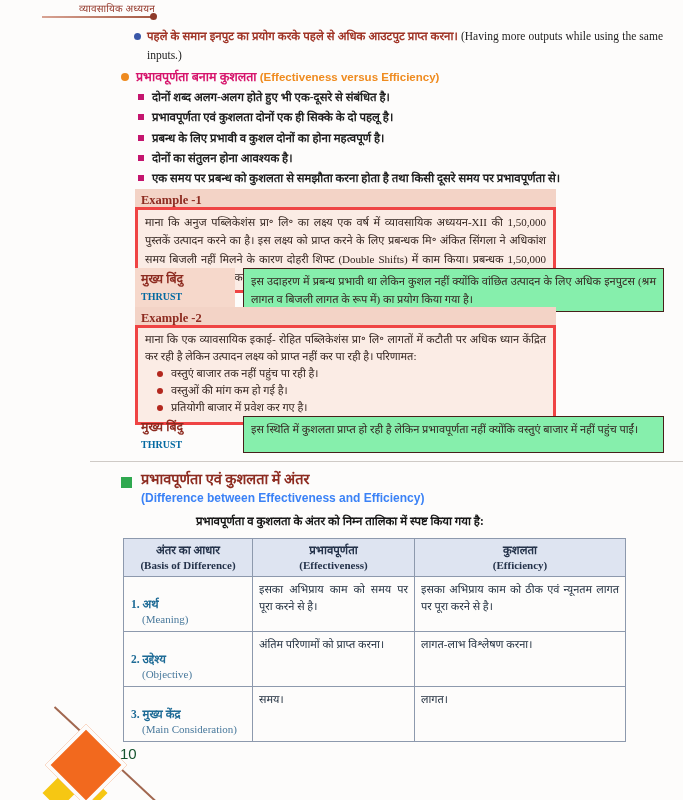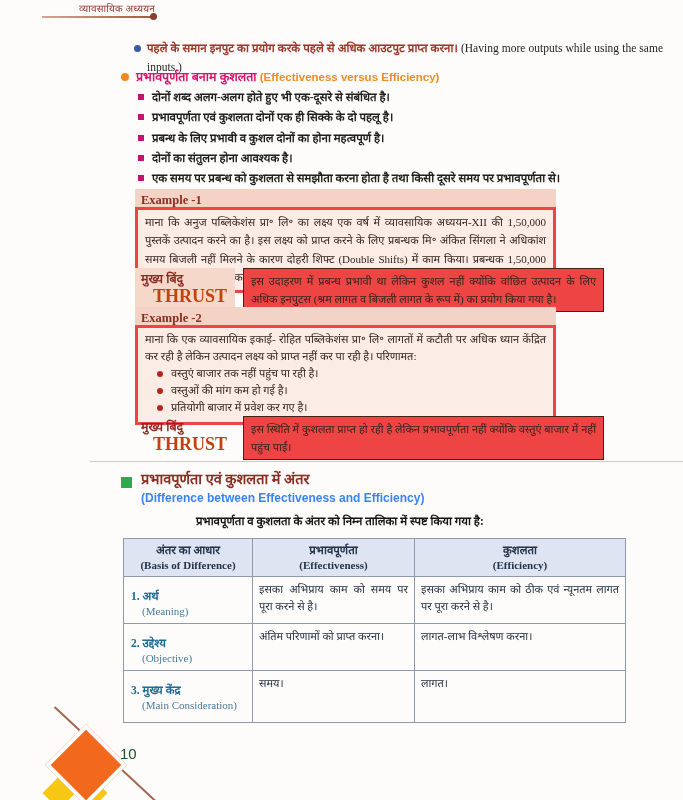--- a/index.html
+++ b/index.html
@@ -8,21 +8,21 @@
     background:#fdfcfb; overflow:hidden;
     font-family:"Liberation Serif","DejaVu Serif",serif;
     color:#222;
   }
   
   .runhead{position:absolute; left:79px; top:1px; font-size:10px; color:#94392c; letter-spacing:.2px;}
   .runhead-line{position:absolute; left:42px; top:16px; width:110px; height:2px;
     background:linear-gradient(to right,#d8a393,#a55a44);}
   .runhead-dot{position:absolute; left:150px; top:13px; width:7px; height:7px; border-radius:50%; background:#8e3a2a;}
   
-  .lead-li{position:absolute; left:147px; top:27px; width:516px; font-size:11.5px; line-height:18.5px; text-align:justify;margin-top:12px;}
+  .lead-li{position:absolute; left:147px; top:27px; width:516px; font-size:11.5px; line-height:18.5px; text-align:justify;}
   .dot-blue{position:absolute; left:-13px; top:6px; width:7px; height:7px; border-radius:50%; background:#3a57a8;}
   .hi-maroon{color:#a03527; font-weight:bold;}
   .en-black{color:#1d1d1d;}
   
   .vs-line{position:absolute; left:121px; top:68px; width:540px; font-size:12.5px;}
   .dot-orange{position:absolute; left:0; top:5px; width:8px; height:8px; border-radius:50%; background:#ee8a1f;}
   .vs-hi{margin-left:15px; color:#d6156c; font-weight:bold;}
   .vs-en{color:#ef8b1f; font-family:"Liberation Sans","DejaVu Sans",sans-serif; font-weight:bold; font-size:11.5px;}
   
   .sq-list{position:absolute; left:138px; top:87px; width:525px;}
@@ -30,42 +30,42 @@
   .sq{position:absolute; left:0; top:7px; width:6px; height:6px; background:#c4156e;}
   
   .ex{position:absolute; left:135px; width:421px;}
   .ex-strip{height:18px; background:#f3d3c6; padding:1px 6px 0 6px; box-sizing:border-box;}
   .ex-title{color:#8d2b20; font-weight:bold; font-size:12.5px;}
   .ex-body{border:3px solid #ef4444; background:#fbece5; padding:3px 7px 4px 7px;
     font-size:11px; line-height:18.3px; color:#33241f; text-align:justify; box-sizing:border-box;}
   .ex2-body{line-height:17px; padding-bottom:6px;}
   .ex-inner-li{position:relative; padding-left:26px; text-align:left;}
   .dot-red{position:absolute; left:12px; top:6px; width:6px; height:6px; border-radius:50%; background:#b3271e;}
-  .thrust-row{position:absolute; left:135px; width:469px; display:flex;}
+  .thrust-row{position:absolute; left:135px; width:529px; display:flex;}
   .thrust-label{width:100px; flex:0 0 100px; padding:3px 4px 0 6px; box-sizing:border-box;}
   .thrust-label.pinkbg{background:#f6d8cb;}
   .thrust-hi{display:block; color:#8d2b20; font-weight:bold; font-size:12.5px; line-height:17px;}
-  .thrust-en{display:block; color:#c2410c; font-weight:bold; font-size:18px; line-height:17px; font-family:"Liberation Serif",serif;margin-left:12px;}
-  .thrust-box{flex:1; margin-left:8px; border:1px solid #47201a; background:#ef4444;
+  .thrust-en{display:block; color:#0369a1; font-weight:bold; font-size:10px; line-height:17px; font-family:"Liberation Serif",serif;}
+  .thrust-box{flex:1; margin-left:8px; border:1px solid #47201a; background:#86efac;
     padding:3px 7px; font-size:11px; line-height:18px; color:#33241f; text-align:justify; box-sizing:border-box;}
   
   .divider{position:absolute; left:90px; top:461px; width:593px; height:1px; background:#cfcac6;}
   .sec-sq{position:absolute; left:121px; top:477px; width:11px; height:11px; background:#2fa84f;}
   .sec-hi{position:absolute; left:141px; top:468px; font-size:14.5px; font-weight:bold; color:#8d2b20;}
   .sec-en{position:absolute; left:141px; top:491px; font-size:12px; font-weight:bold; color:#3b82f6;
     font-family:"Liberation Sans","DejaVu Sans",sans-serif;}
   .tbl-intro{position:absolute; left:196px; top:513px; font-size:11.5px; font-weight:bold; color:#151515;}
   
   .cmp-table{position:absolute; left:123px; top:538px; border-collapse:collapse; table-layout:fixed; width:502px;}
   .cmp-table td,.cmp-table th{border:1px solid #8d99ad; vertical-align:top; box-sizing:border-box;}
   .cmp-table th{background:#dee4f1; text-align:center; padding:3px 2px; height:37px;}
   .th-hi{display:block; font-size:11.5px; color:#24324a; line-height:16px; font-weight:bold;}
   .th-en{display:block; font-size:11px; color:#24324a; line-height:15px; font-weight:bold;}
   .col-basis{width:129px;} .col-eff{width:162px;} .col-effy{width:211px;}
-  .basis-cell{padding:12px 4px 4px 7px;}
+  .basis-cell{padding:20px 4px 4px 7px;}
   .basis-hi{display:block; color:#1e6b96; font-weight:bold; font-size:11.5px; line-height:15px;}
   .basis-en{display:block; color:#49799c; font-size:11px; line-height:15px; padding-left:11px;}
   .val-cell{padding:4px 6px; font-size:11px; line-height:16.5px; color:#1c2a3a; text-align:justify;margin-top:12px;}
   .r1 td{height:39px;} .r2 td{height:37px;} .r3 td{height:52px;}
   
   .foot-line{position:absolute; left:36px; top:753px; width:138px; height:2px; background:#a1674f; transform:rotate(43deg);}
   .diamond{position:absolute; transform:rotate(45deg);}
   .d-yellow{left:52px; top:770px; width:46px; height:46px; background:#f6c713; z-index:2;}
   .d-white{left:68px; top:793px; width:26px; height:26px; background:#fdfcfb; z-index:3;}
   .d-orange{left:57px; top:736px; width:50px; height:50px; background:#f2691e; border:4px solid #fdfcfb; z-index:4;}

